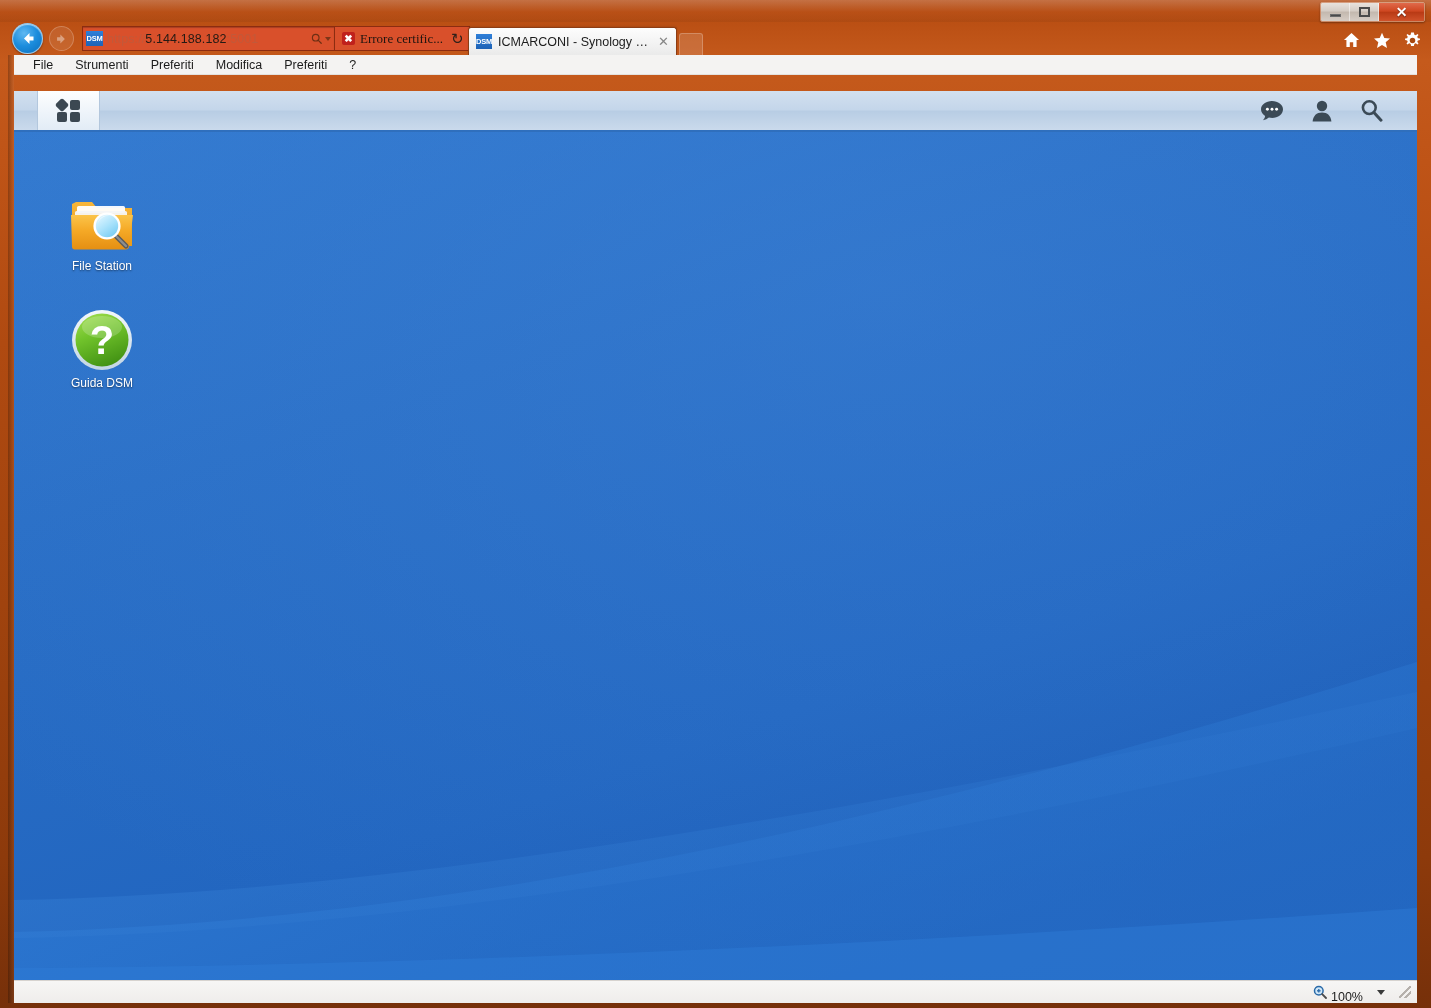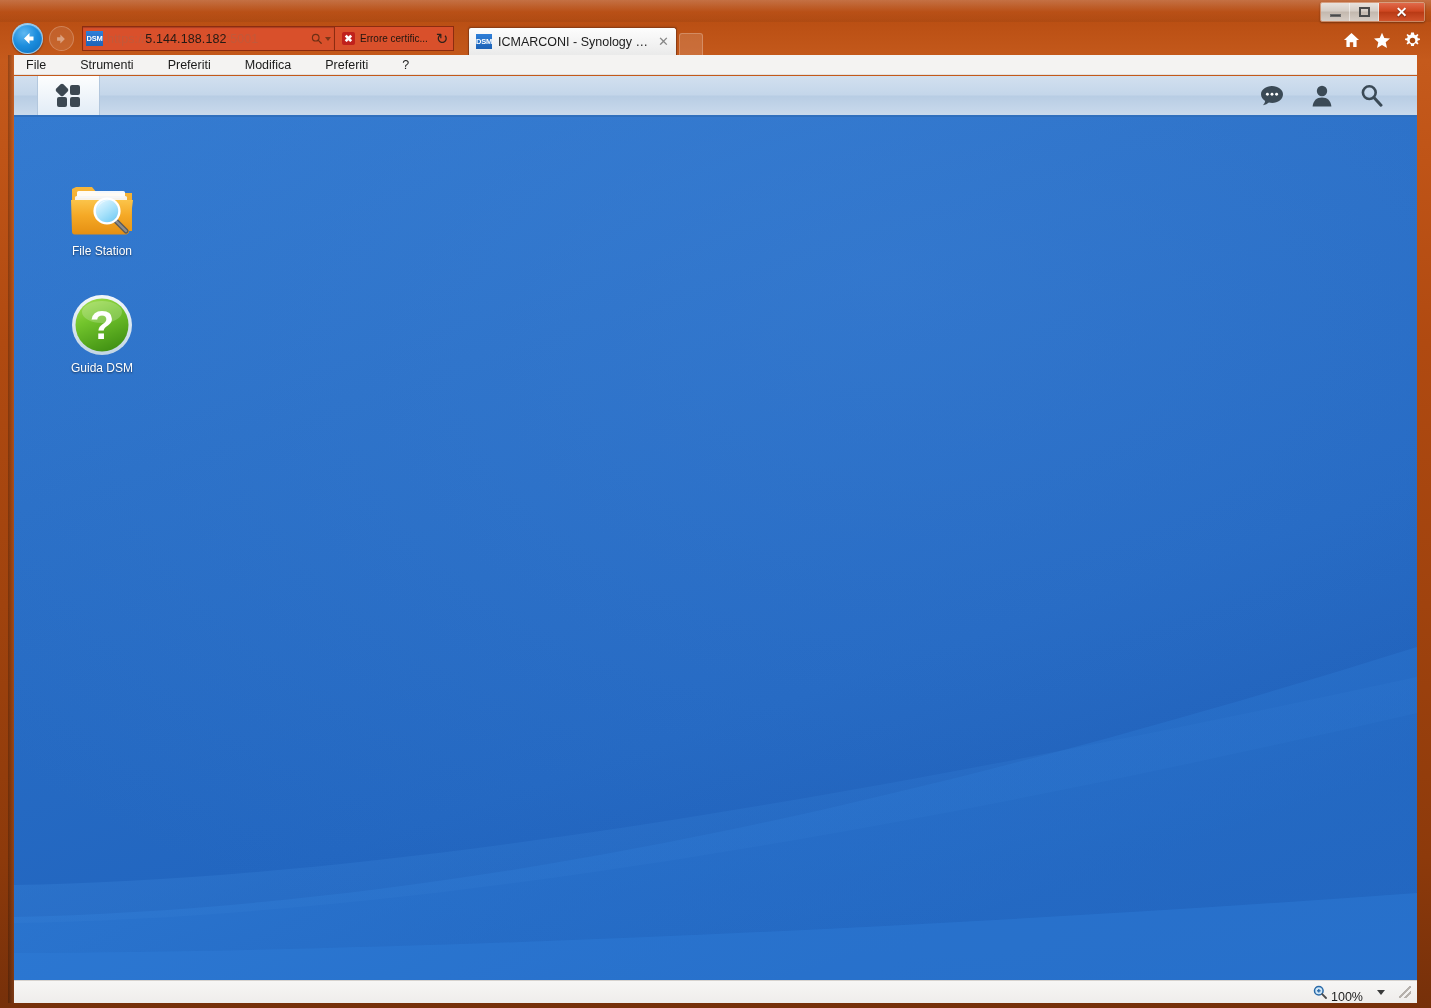--- a/index.html
+++ b/index.html
@@ -167,24 +167,24 @@
     width: 13px; height: 13px;
     background: #c0211c;
     border-radius: 2px;
     color: #fff;
     font-size: 10px;
     font-weight: bold;
     display: flex; align-items: center; justify-content: center;
     line-height: 1;
   }
   .cert-label {
-    font-size: 10px;
+    font-size: 13px;
     color: #201510;
     white-space: nowrap;
-    font-family: Liberation Sans, sans-serif;
+    font-family: Liberation Serif, serif;
     text-align: right;
   }
   .refresh-glyph {
     font-size: 15px;
     color: #30211a;
     line-height: 1;
     margin-left: 3px;
     cursor: pointer;
   }
 
@@ -258,37 +258,37 @@
   .cmd-ico { cursor: pointer; display: block; }
 
   
   #menubar {
     position: absolute;
     left: 14px; top: 55px;
     width: 1403px; height: 20px;
     background: #f4f3f2;
     display: flex;
     align-items: center;
-    padding-left: 3px;
-    gap: 16px;
+    padding-left: 10px;
+    gap: 4px;
     border-bottom: 1px solid #e3e1df;
   }
   .menuitem {
     font-size: 12.5px;
     color: #1b1b1b;
     padding: 2px 9px;
     cursor: pointer;
     white-space: nowrap;
     font-family: "Liberation Sans", sans-serif;
   }
 
   
   #viewport {
     position: absolute;
-    left: 14px; top: 76px;
+    left: 14px; top: 91px;
     width: 1403px; height: 904px;
     overflow: hidden;
     background: #2a6fc6;
     padding-left: 20px;
   }
 
   
   #dsm-taskbar {
     position: absolute;
     left: 0; top: 0;

